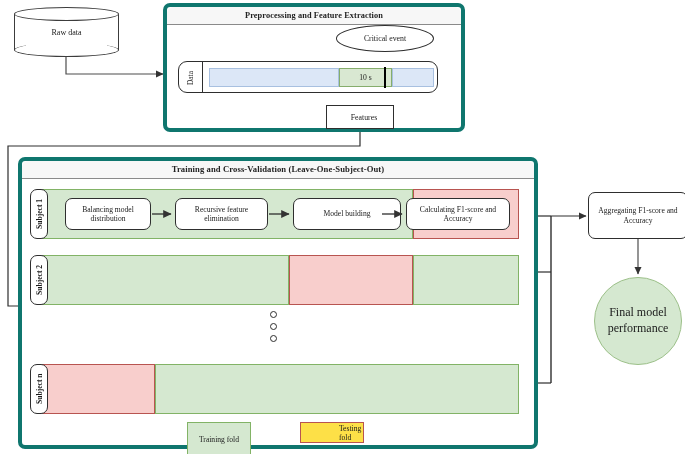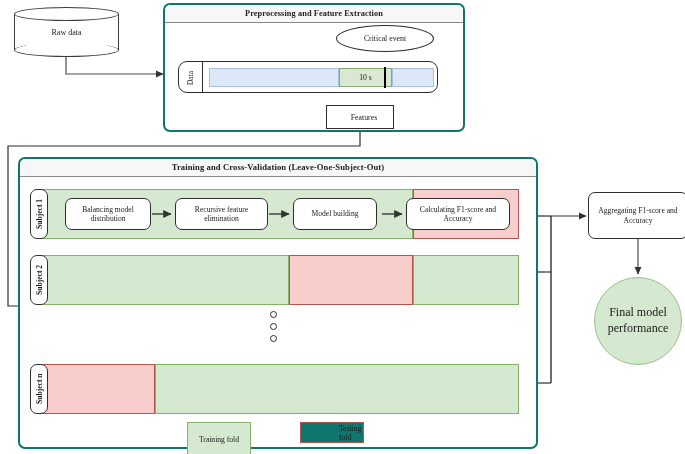--- a/index.html
+++ b/index.html
@@ -12,21 +12,21 @@
     width:685px;
     height:454px;
     overflow:hidden;
     background:#fff;
   }
   #wires{position:absolute;left:0;top:0;width:685px;height:454px;pointer-events:none;}
 
   
   .grp{
     position:absolute;
-    border:2px solid #0f766e;
+    border:4px solid #0f766e;
     border-radius:7px;
     background:#ffffff;
     box-sizing:border-box;
   }
   .grp-title{
     position:absolute;
     left:0;right:0;top:0;
     height:17px;
     line-height:17px;
     text-align:center;
@@ -170,21 +170,21 @@
   .dots{position:absolute;display:flex;flex-direction:column;align-items:center;gap:5px;}
   .dot{width:7px;height:7px;border:1px solid #2e2e2e;border-radius:50%;box-sizing:border-box;background:#fff;}
 
   .legend-item{
     position:absolute;
     box-sizing:border-box;
     display:flex;align-items:center;justify-content:center;
     font-size:7.6px;
   }
   .legend-item.train{background:#d5e8d0;border:1px solid #82b366;}
-  .legend-item.test{background:#0f766e;border:1px solid #b85450;padding-left:38px;}
+  .legend-item.test{background:#fde047;border:1px solid #b85450;padding-left:38px;}
 </style>
 </head>
 <body>
 
 <div id="stage">
 
   <svg id="wires" viewBox="0 0 685 454">
     <defs>
       <marker id="ah" markerWidth="7" markerHeight="7" refX="6" refY="3" orient="auto">
         <path d="M0,0 L6.5,3 L0,6 z" fill="#333"></path>
@@ -253,21 +253,21 @@
     <div class="fold train" style="left:12px;width:371px;"></div>
     <div class="fold test" style="left:383px;width:106px;"></div>
   </div>
 
   <div class="rbox" style="left:65px;top:198px;width:86px;height:32px;">
     <span>Balancing model distribution</span>
   </div>
   <div class="rbox" style="left:175px;top:198px;width:93px;height:32px;">
     <span>Recursive feature elimination</span>
   </div>
-  <div class="rbox" style="left:293px;top:198px;width:84px;height:32px;">
+  <div class="rbox" style="left:293px;top:198px;width:108px;height:32px;">
     <span>Model building</span>
   </div>
   <div class="rbox" style="left:406px;top:198px;width:104px;height:32px;">
     <span>Calculating F1-score and Accuracy</span>
   </div>
 
   <svg style="position:absolute;left:0;top:0;width:685px;height:454px;pointer-events:none;" viewBox="0 0 685 454">
     <path d="M152,214 L171,214" fill="none" stroke="#2e2e2e" stroke-width="1.3" marker-end="url(#ah)"></path>
     <path d="M269,214 L289,214" fill="none" stroke="#2e2e2e" stroke-width="1.3" marker-end="url(#ah)"></path>
     <path d="M382,214 L402,214" fill="none" stroke="#2e2e2e" stroke-width="1.3" marker-end="url(#ah)"></path>

